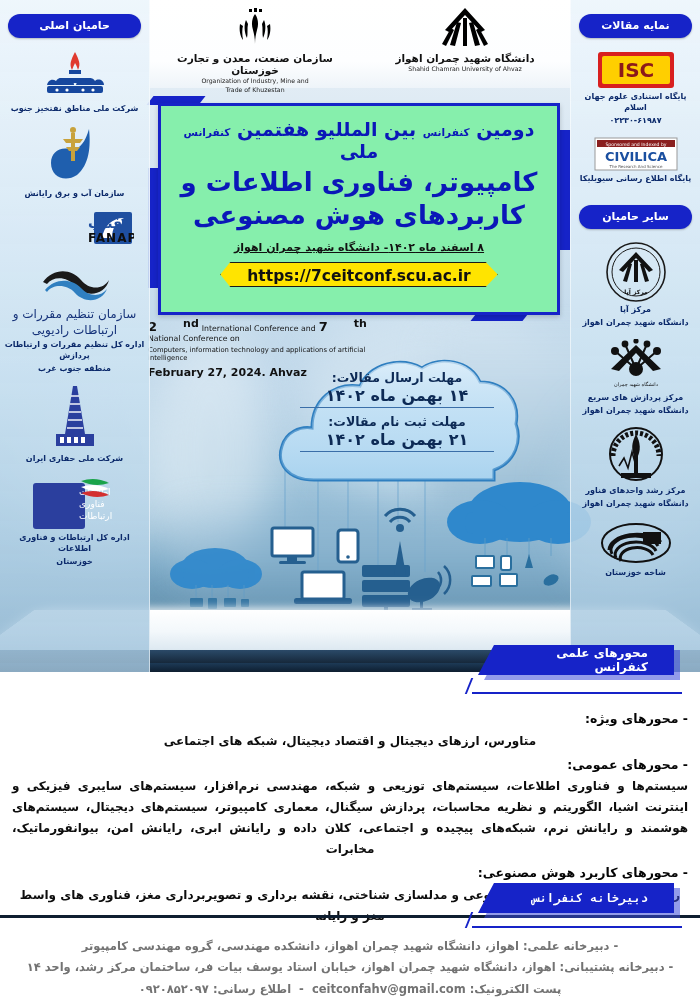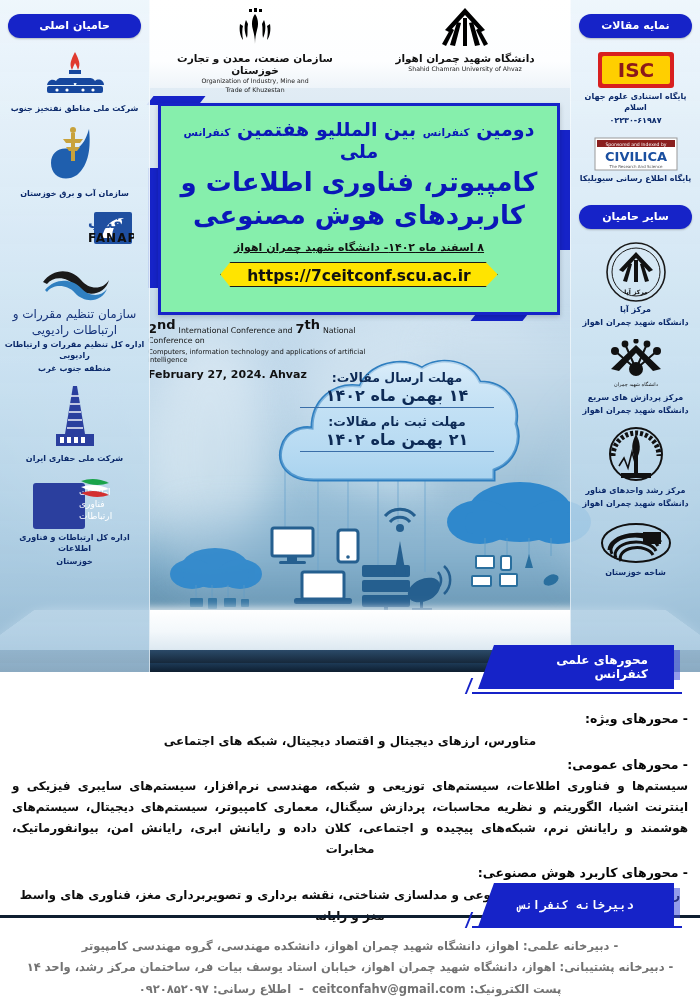--- a/index.html
+++ b/index.html
@@ -138,21 +138,21 @@
     clip-path: polygon(10px 0, calc(100% - 12px) 0, 100% 50%, calc(100% - 12px) 100%, 10px 100%, 0 50%);
   }
 
   
   .en-block {
     position: absolute; left: 148px; top: 318px; width: 250px;
     direction: ltr; color: #111;
   }
   .en-l1 { font-size: 8.5px; font-weight: bold; line-height: 1.1; }
   .en-l1 .big { font-size: 13px; font-weight: bold; }
-  .en-l1 .sup { font-size: 13px; vertical-align: super; }
+  .en-l1 .sup { font-size: 11px; vertical-align: super; margin-left: 26px; }
   .en-l1 .reg { font-weight: normal; font-size: 7.8px; }
   .en-l2 { font-size: 6.8px; margin-top: 2px; line-height: 1.25; }
   .en-l3 { font-size: 11px; font-weight: bold; margin-top: 3px; }
 
   
   .cloud-main {
     position: absolute; left: 272px; top: 352px; width: 250px; height: 150px;
   }
   .cloud-text {
     position: absolute; left: 0; top: 18px; width: 250px;
@@ -166,24 +166,24 @@
   }
 
   
   .dark-sep {
     position: absolute; left: 0; top: 663px; width: 700px; height: 9px;
     background: linear-gradient(180deg,#1d3a56 0%,#0e1e30 100%);
   }
 
   
   .sec-banner {
-    position: absolute; height: 44px;
+    position: absolute; height: 30px;
     background: #1623c8;
     color: #fff; font-size: 12px; font-weight: bold;
-    display: flex; align-items: center; justify-content: center;
+    display: flex; align-items: center; 
     padding: 0 26px;
     clip-path: polygon(16px 0, 100% 0, 100% 100%, 0 100%);
     box-shadow: 0 2px 3px rgba(0,0,0,.25);
     direction: rtl;
   }
   .sec-banner-shadow {
     position: absolute; height: 30px; background: #3a48d8; opacity: .55;
     clip-path: polygon(16px 0, 100% 0, 100% 100%, 0 100%);
   }
   .sec-underline {
@@ -450,21 +450,21 @@
     <div class="logo-item">
       <div class="logo-box">
         <svg width="60" height="62" viewBox="0 0 60 62">
           <path d="M44 4 C46 22 44 40 32 50 C20 58 6 52 6 38 C6 28 14 22 24 24 C34 26 40 18 44 4 Z" fill="#1f5fae"></path>
           <path d="M26 8 l4 0 l0 28 l-4 0 z" fill="#c8a23c"></path>
           <path d="M18 14 h20 l-3 4 h-14 z" fill="#c8a23c"></path>
           <path d="M21 22 h14 l-3 4 h-8 z" fill="#c8a23c"></path>
           <circle cx="28" cy="5" r="3" fill="#c8a23c"></circle>
         </svg>
       </div>
-      <div class="logo-caption">سازمان آب و برق خوزستان</div>
+      <div class="logo-caption">سازمان آب و برق رایانش</div>
     </div>
 
     <div class="logo-item">
       <div class="logo-box">
         <svg width="118" height="44" viewBox="0 0 118 44">
           <rect x="78" y="2" width="38" height="32" rx="2" fill="#1f4fa0"></rect>
           <path d="M86 28 c2-12 10-20 22-20 c-8 4 -12 10 -12 20 z" fill="#ffffff"></path>
           <circle cx="103" cy="12" r="3" fill="#ffffff"></circle>
           <text x="72" y="18" text-anchor="end" font-family="DejaVu Sans, sans-serif" font-size="14" font-weight="bold" fill="#1f4fa0">فناپ</text>
           <text x="72" y="32" text-anchor="end" font-family="DejaVu Sans, sans-serif" font-size="12" font-weight="bold" fill="#0d0d0d" letter-spacing="1">FANAP TECH</text>
@@ -473,21 +473,21 @@
     </div>
 
     <div class="logo-item">
       <div class="logo-box">
         <svg width="80" height="40" viewBox="0 0 80 40">
           <path d="M8 18 c10-14 28-14 38 -2 c8 10 22 10 28 0 c-4 16 -24 18 -34 6 c-8 -10 -22 -10 -28 -2 z" fill="#1a1a1a"></path>
           <path d="M10 26 c10-12 26-12 36 -2 c8 9 20 9 26 1 c-5 13 -22 15 -32 4 c-8 -9 -22 -9 -28 -1 z" fill="#2f7fc0"></path>
         </svg>
       </div>
       <div class="logo-caption tiny">سازمان تنظیم مقررات و ارتباطات رادیویی</div>
-      <div class="logo-caption">اداره کل تنظیم مقررات و ارتباطات رادیویی</div>
+      <div class="logo-caption">اداره کل تنظیم مقررات و ارتباطات پردازش</div>
       <div class="logo-caption">منطقه جنوب غرب</div>
     </div>
 
     <div class="logo-item">
       <div class="logo-box">
         <svg width="58" height="68" viewBox="0 0 58 68">
           <path d="M27 2 l4 0 l8 48 l-20 0 z" fill="#2b3f9e"></path>
           <g stroke="#ffffff" stroke-width="1.4">
             <line x1="21" y1="44" x2="37" y2="44"></line>
               <line x1="22" y1="36" x2="36" y2="36"></line>

